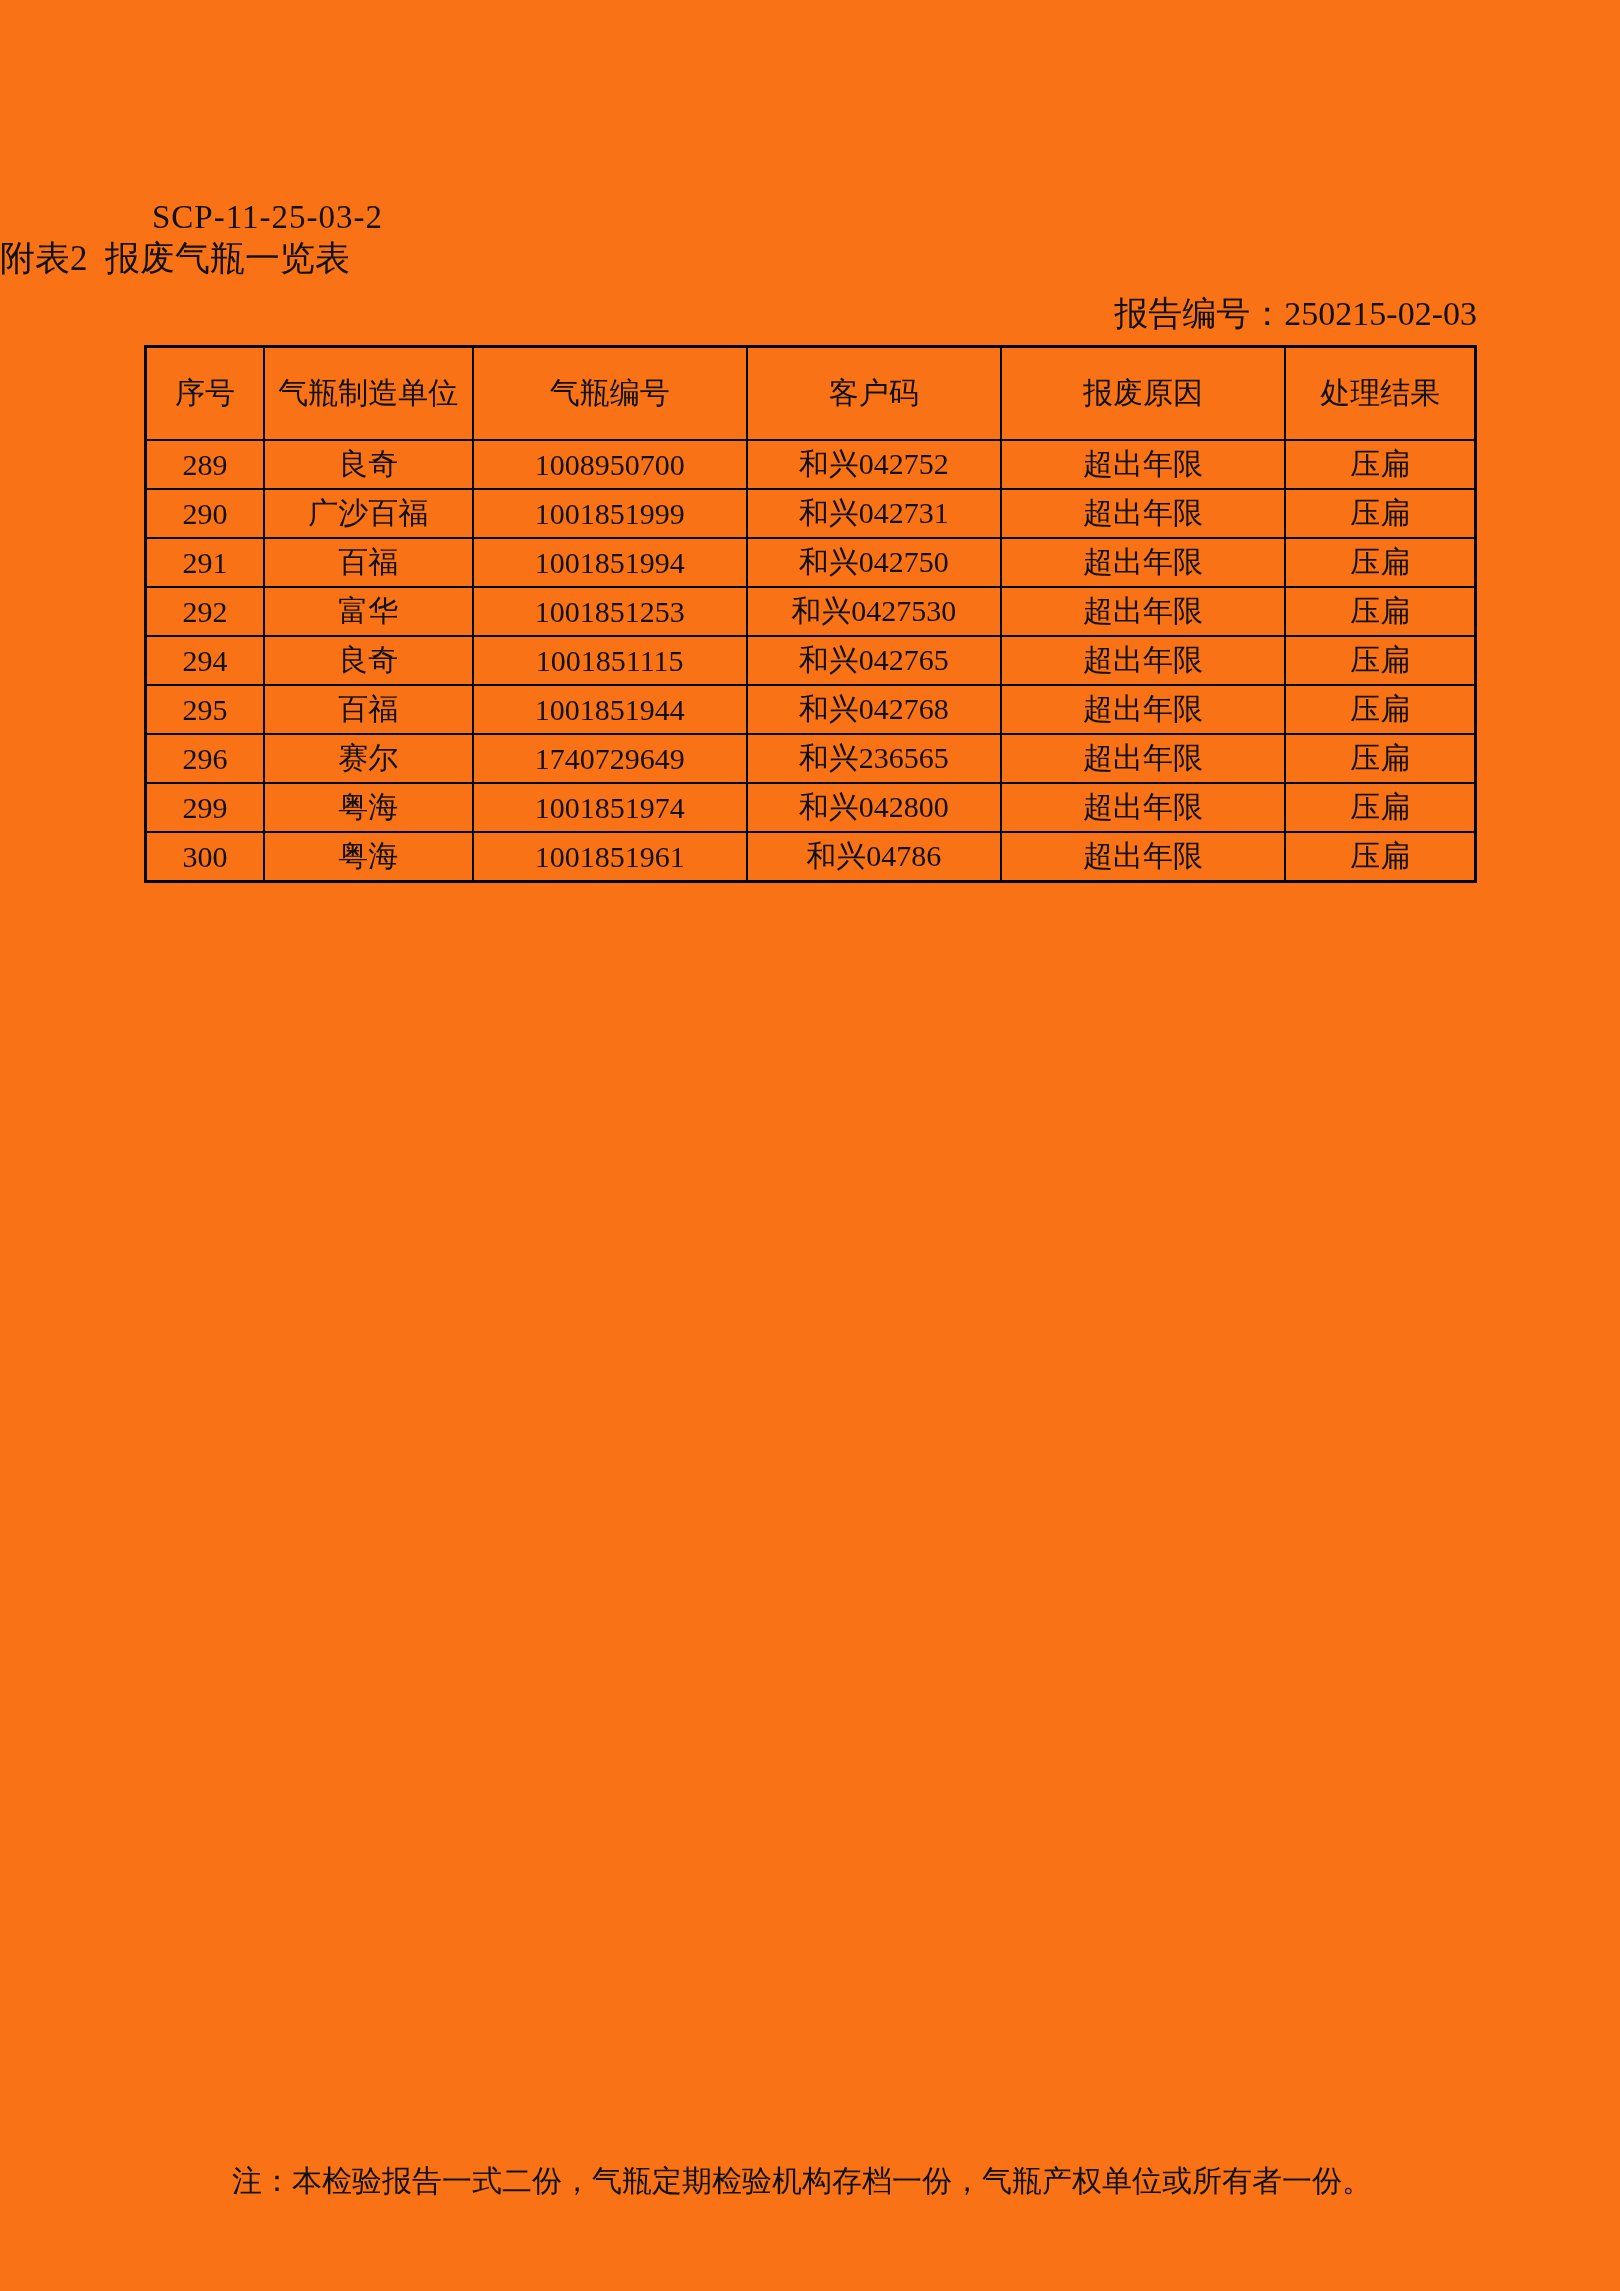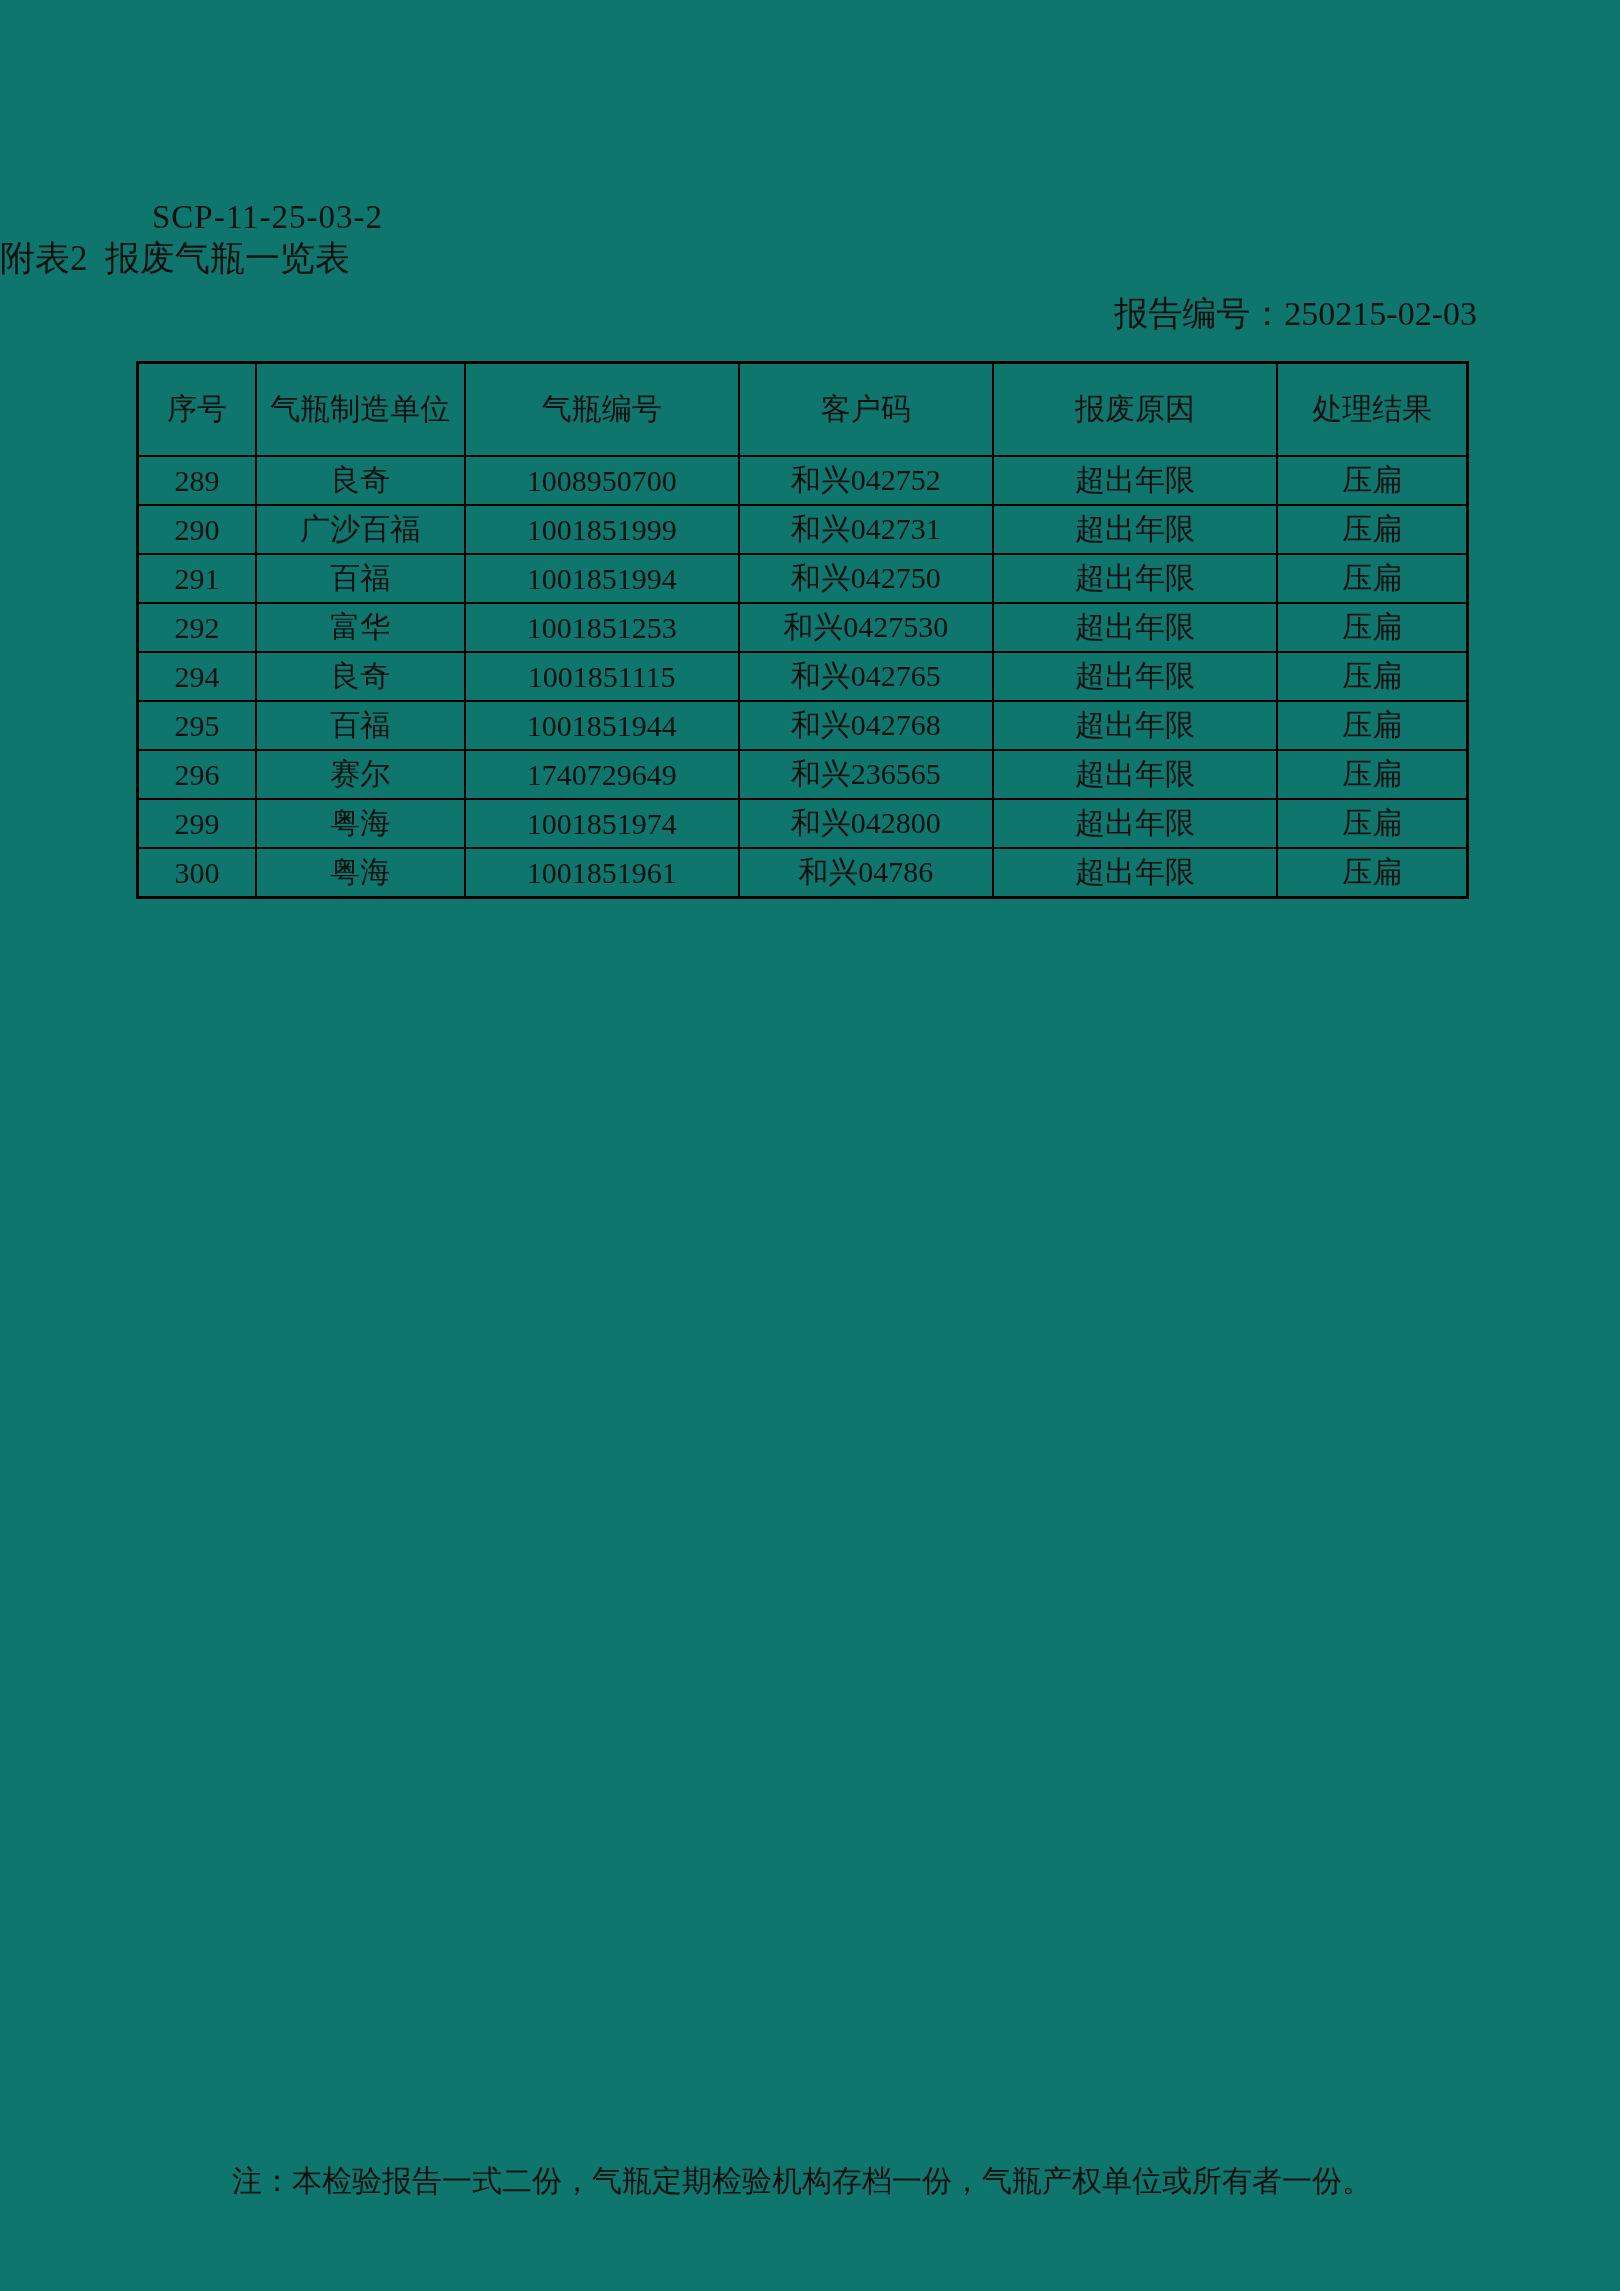--- a/index.html
+++ b/index.html
@@ -5,21 +5,21 @@
   html, body {
     margin: 0;
     padding: 0;
     background: #e8e8e8;
   }
   .page {
     position: relative;
     width: 1620px;
     height: 2292px;
     margin: 0 auto;
-    background: #0f766e;
+    background: #f97316;
     font-family: "Liberation Serif", "DejaVu Serif", serif;
     color: #111;
     overflow: hidden;
   }
   .doc-code {
     position: absolute;
     left: 152px;
     top: 199px;
     font-size: 33px;
     letter-spacing: 1px;
@@ -36,24 +36,23 @@
   }
   .report-no {
     position: absolute;
     right: 143px;
     top: 291px;
     font-size: 34px;
     white-space: nowrap;
   }
   .table-wrap {
     position: absolute;
-    left: 136px;
+    left: 144px;
     top: 345px;
     width: 1333px;
-    margin-top: 16px;
   }
   table.scrap-table {
     width: 100%;
     border-collapse: collapse;
     table-layout: fixed;
     border: 3.9px solid #000;
   }
   table.scrap-table th,
   table.scrap-table td {
     border-top: 2.9px solid #000;

